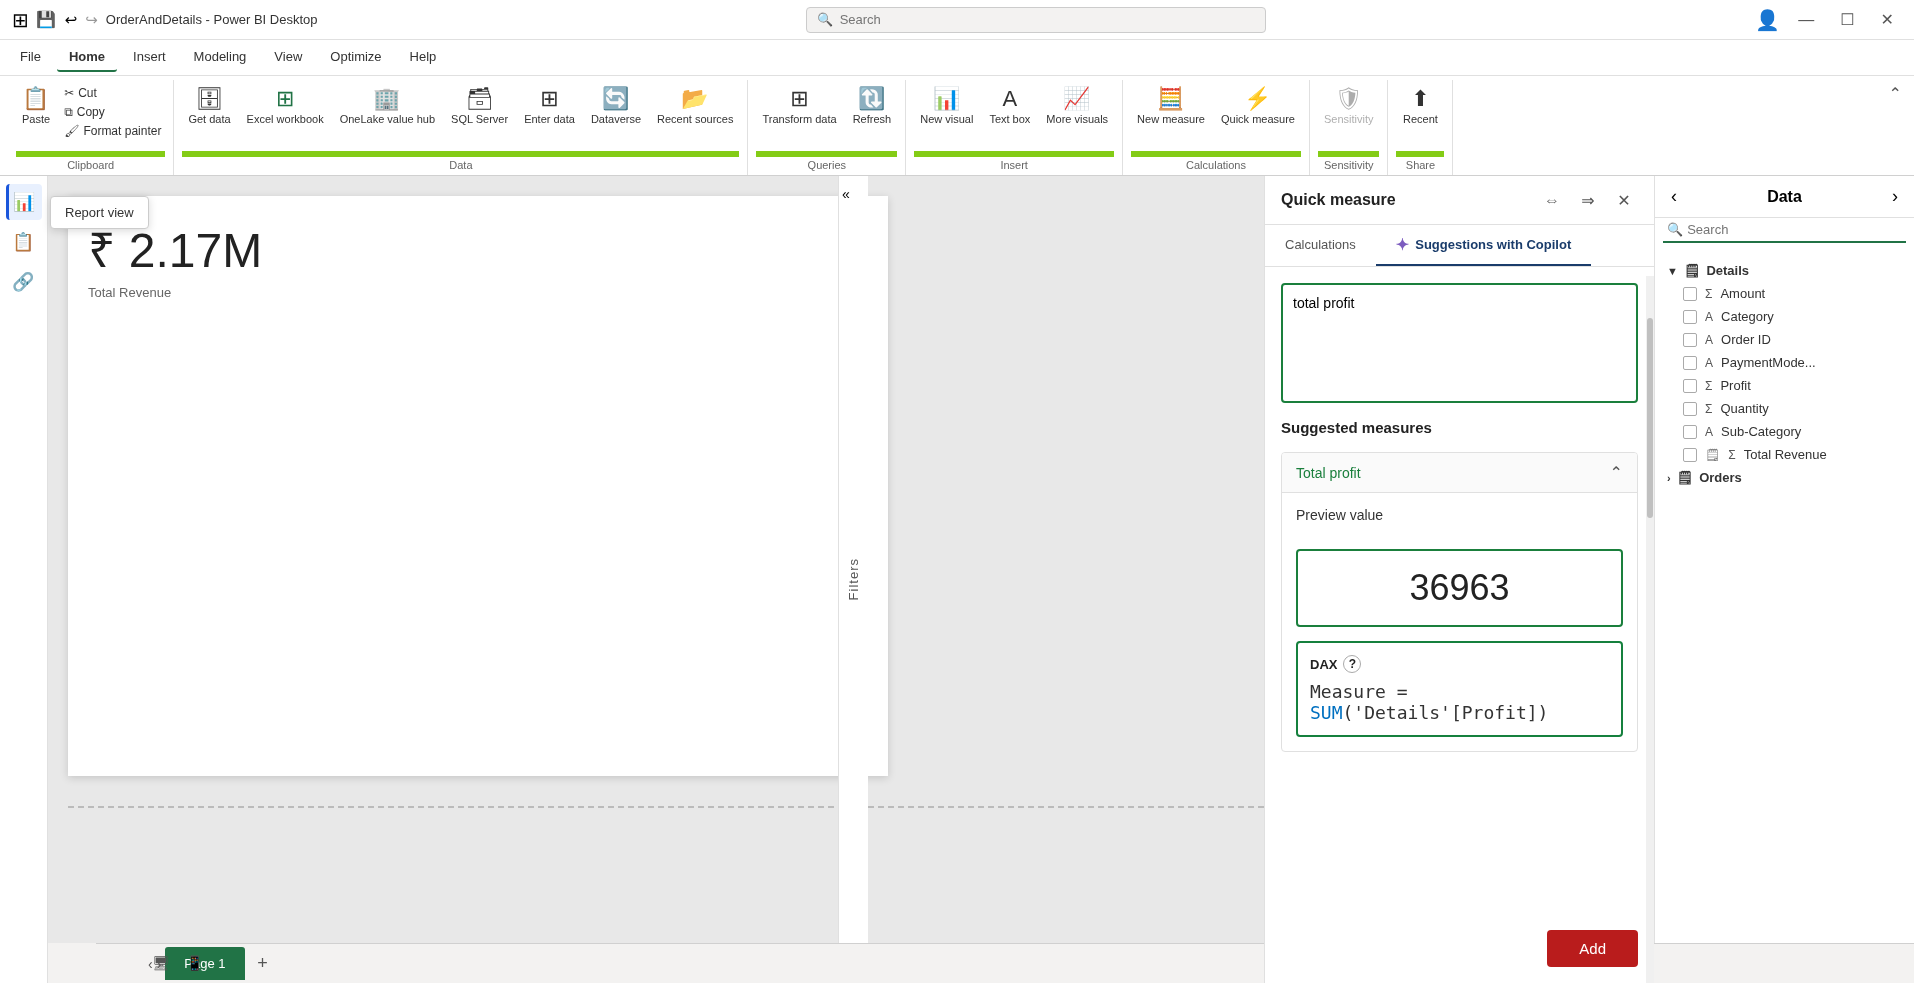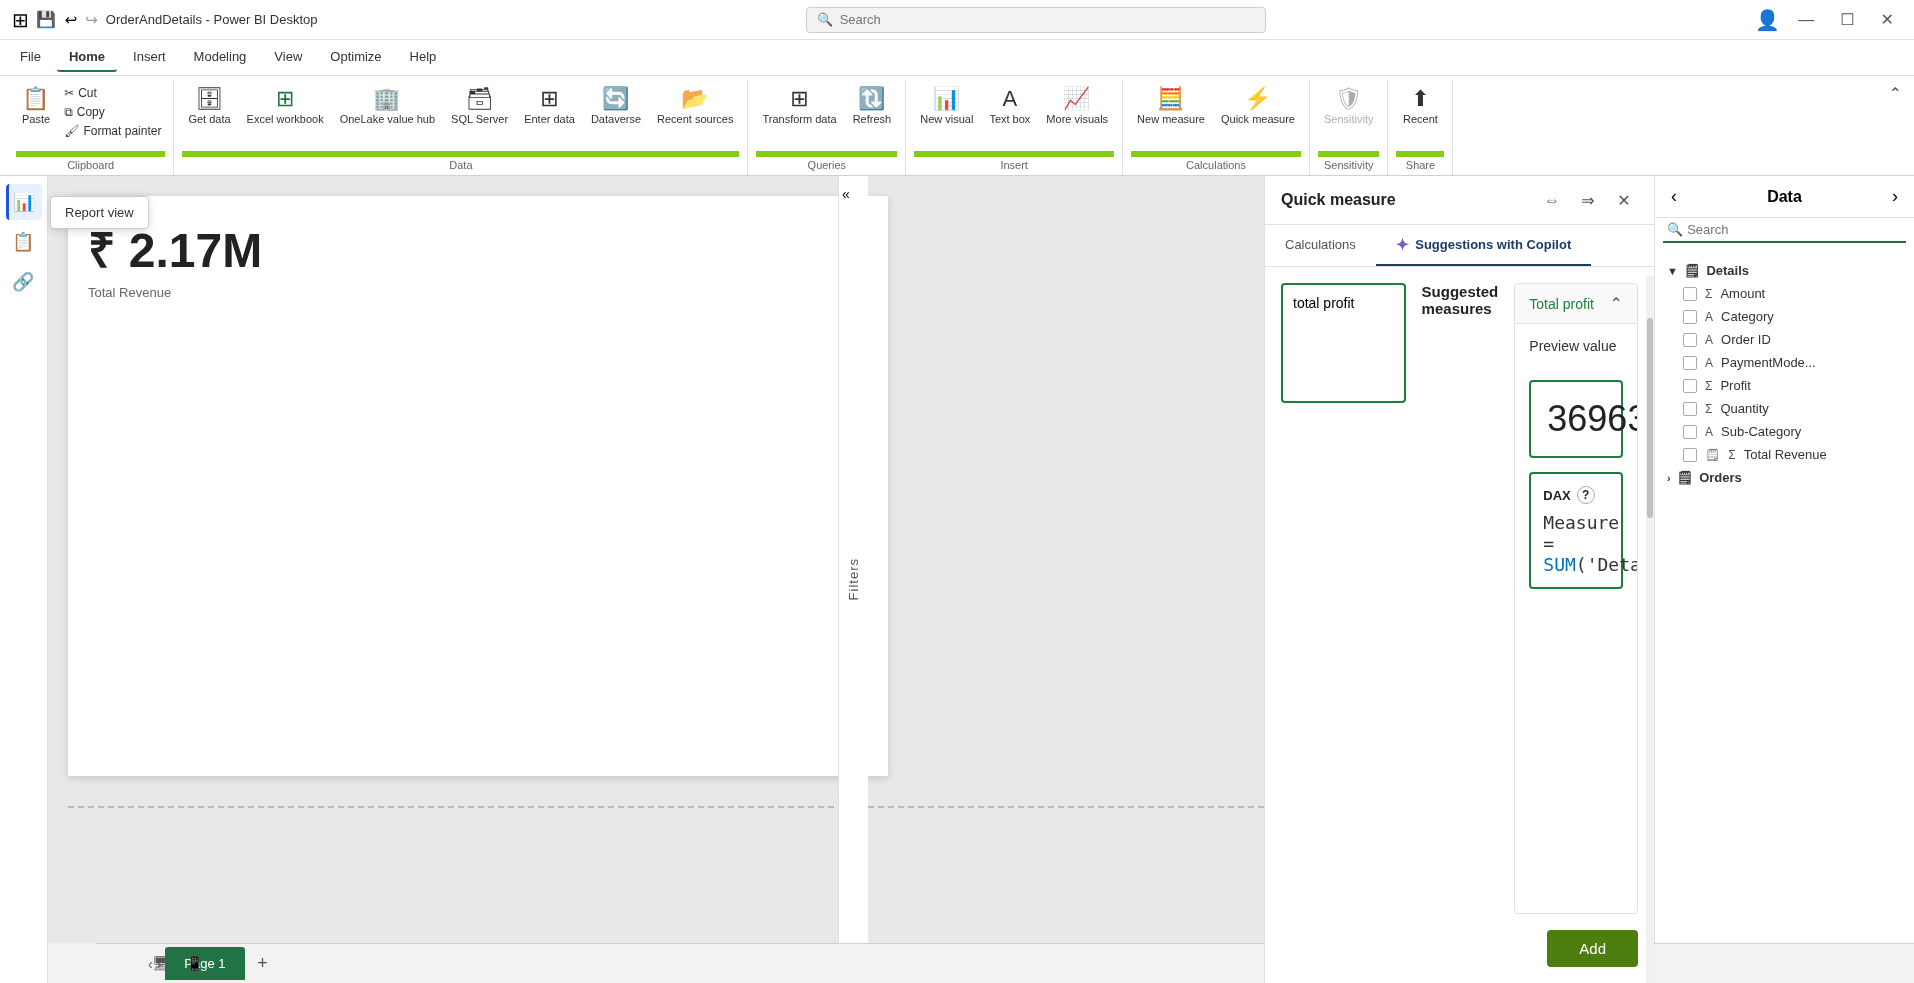--- a/index.html
+++ b/index.html
@@ -88,21 +88,21 @@
     }
     .canvas-page {
       background: #fff; margin: 20px; width: 820px; min-height: 580px;
       box-shadow: 0 2px 8px rgba(0,0,0,0.15); position: relative;
     }
 
     
     .kpi-card {
       padding: 20px; display: inline-block;
     }
-    .kpi-value { font-size: 48px; font-weight: 700; color: #222; }
+    .kpi-value { font-size: 48px; font-weight: 400; color: #222; }
     .kpi-label { font-size: 13px; color: #666; margin-top: 4px; }
 
     
     .page-tabs {
       position: absolute; bottom: 0; left: 48px; right: 0; height: 40px;
       background: #f3f2f1; border-top: 1px solid #d0d0d0;
       display: flex; align-items: center; padding: 0 8px; gap: 4px;
     }
     .page-tab {
       padding: 6px 16px; background: #fff; border: 3px solid #0ea5e9;
@@ -152,21 +152,21 @@
 
     
     .qm-tabs { display: flex; border-bottom: 1px solid #e0e0e0; }
     .qm-tab {
       padding: 10px 20px; cursor: pointer; font-size: 13px; color: #555;
       border-bottom: 2px solid transparent; display: flex; align-items: center; gap: 6px;
     }
     .qm-tab.active { color: #1a3c6b; border-bottom: 2px solid #1a3c6b; font-weight: 600; }
 
     
-    .qm-body { flex: 1; overflow-y: auto; padding: 16px; display: flex; flex-direction: row; gap: 16px; }
+    .qm-body { flex: 1; overflow-y: auto; padding: 16px; display: flex; flex-direction: column; gap: 16px; }
     .qm-textarea {
       width: 100%; border: 2px solid #1a7f3c; border-radius: 4px;
       padding: 10px; font-size: 14px; resize: none; height: 120px;
       font-family: inherit; outline: none;
     }
     .suggested-label { font-size: 15px; font-weight: 600; color: #222; }
     .measure-item { border: 1px solid #e0e0e0; border-radius: 4px; overflow: hidden; }
     .measure-header {
       display: flex; align-items: center; justify-content: space-between;
       padding: 10px 14px; cursor: pointer; background: #fafafa;
@@ -178,21 +178,21 @@
       border: 2px solid #1a7f3c; border-radius: 4px; padding: 16px;
       text-align: center; font-size: 36px; font-weight: 400; color: #222;
       margin-bottom: 14px;
     }
     .dax-section { border: 2px solid #15803d; border-radius: 4px; padding: 12px; }
     .dax-label { display: flex; align-items: center; gap: 6px; font-size: 13px; font-weight: 600; color: #222; margin-bottom: 8px; }
     .dax-code { font-family: 'Consolas', monospace; font-size: 18px; color: #333; }
     .dax-keyword { color: #0070c0; }
     .add-btn {
       display: flex; align-items: center; justify-content: center;
-      background: #4d7c0f; color: #fff; border: none; border-radius: 4px;
+      background: #b91c1c; color: #fff; border: none; border-radius: 4px;
       padding: 10px 32px; font-size: 15px; cursor: pointer; font-weight: 500;
       margin: 0 16px 16px auto;
     }
 
     
     .data-panel {
       position: absolute; right: 0; top: 0; width: 260px; bottom: 0;
       background: #fff; border-left: 1px solid #e0e0e0;
       display: flex; flex-direction: column;
     }

